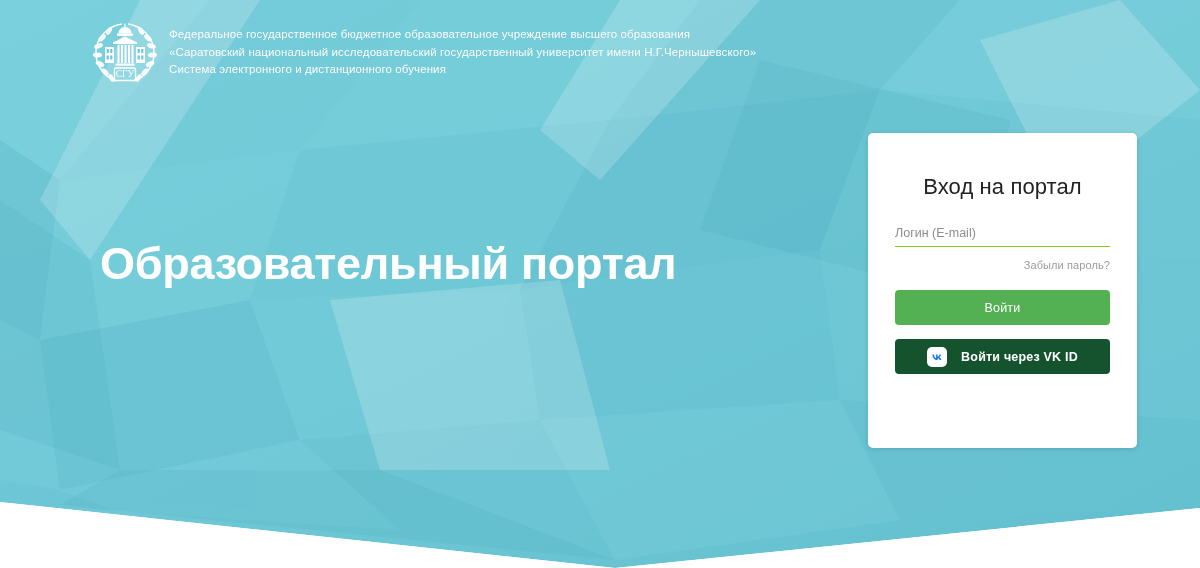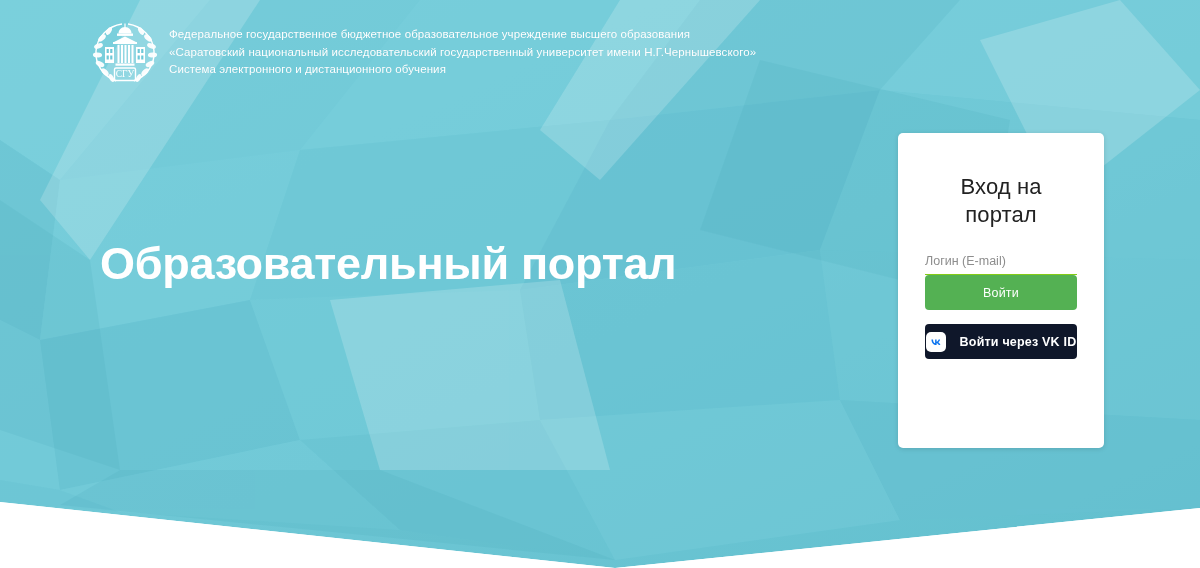--- a/index.html
+++ b/index.html
@@ -86,23 +86,23 @@
     color: #ffffff;
     line-height: 26px;
     letter-spacing: 0.1px;
     white-space: nowrap;
     padding-left: 4px;
   }
 
   
   .login-card {
     position: absolute;
-    left: 898px;
+    left: 868px;
     top: 133px;
-    width: 206px;
+    width: 269px;
     height: 315px;
     background: #ffffff;
     border-radius: 5px;
     box-shadow: 0 1px 5px rgba(0,0,0,0.13);
     z-index: 10;
     padding: 0 27px;
   }
 
   .card-title {
     text-align: center;
@@ -156,27 +156,27 @@
     border: none;
     border-radius: 4px;
     cursor: pointer;
     font-family: "Liberation Sans", "DejaVu Sans", sans-serif;
     font-size: 12.5px;
     color: #ffffff;
     letter-spacing: 0.2px;
   }
 
   .btn-login {
-    margin-top: 0;
+    margin-top: 17px;
     background: #54b153;
   }
 
   .btn-vk {
     margin-top: 14px;
-    background: #0f172a;
+    background: #14532d;
     display: flex;
     align-items: center;
     justify-content: center;
     gap: 14px;
     font-weight: bold;
     font-size: 12.5px;
   }
   .vk-badge {
     width: 20px;
     height: 20px;
@@ -328,20 +328,23 @@
 
   <div class="login-card">
 
     <div class="card-title">Вход на портал</div>
 
     <div class="field">
       <input type="text" placeholder="Логин (E-mail)" style="">
     </div>
 
 
+    <div class="forgot-row">
+      <a href="#" class="forgot-link">Забыли пароль?</a>
+    </div>
 
     <button class="btn btn-login" type="button">Войти</button>
 
     <button class="btn btn-vk" type="button">
       <span class="vk-badge">
         <svg viewBox="0 0 24 24" xmlns="http://www.w3.org/2000/svg">
           <path fill="#0b74ef" d="M12.9 17.2c-5.2 0-8.6-3.6-8.7-9.6h2.7c.1 4.4 2.1 6.3 3.6 6.7V7.6h2.5v3.8c1.5-.2 3-1.9 3.5-3.8h2.5c-.4 2.3-2 4-3.2 4.7 1.2.6 3 2.1 3.7 4.9h-2.8c-.5-1.7-1.9-3-3.7-3.2v3.2h-.1z"></path>
         </svg>
       </span>
       <span class="vk-label">Войти через VK ID</span>

